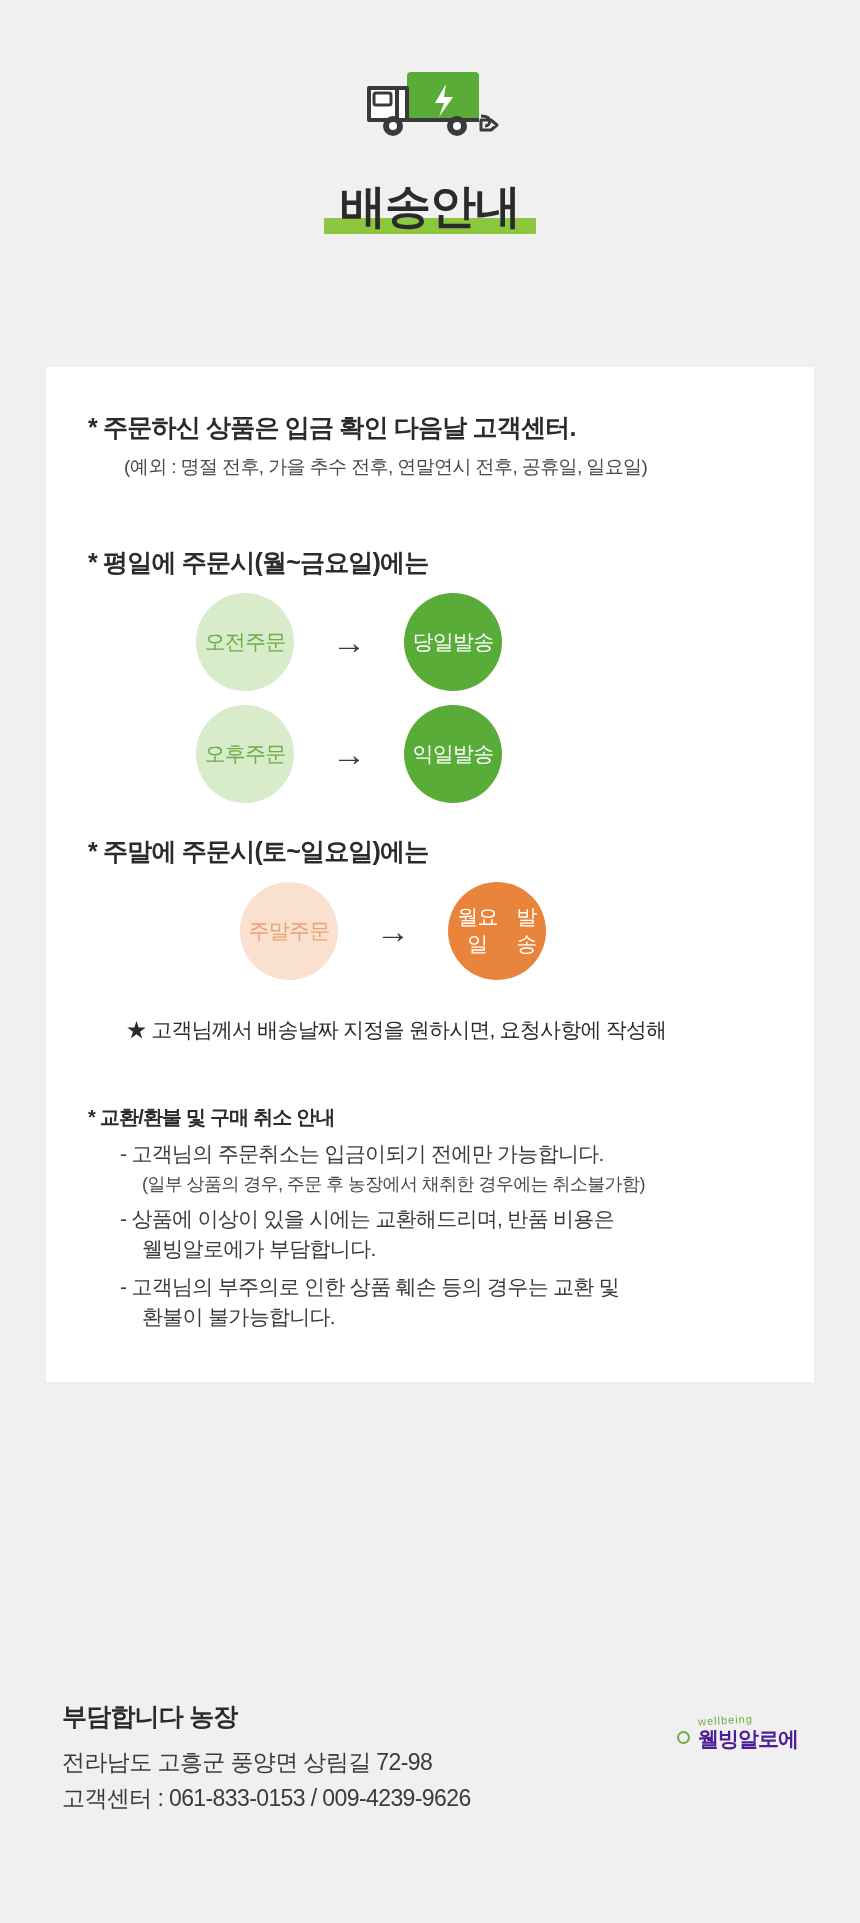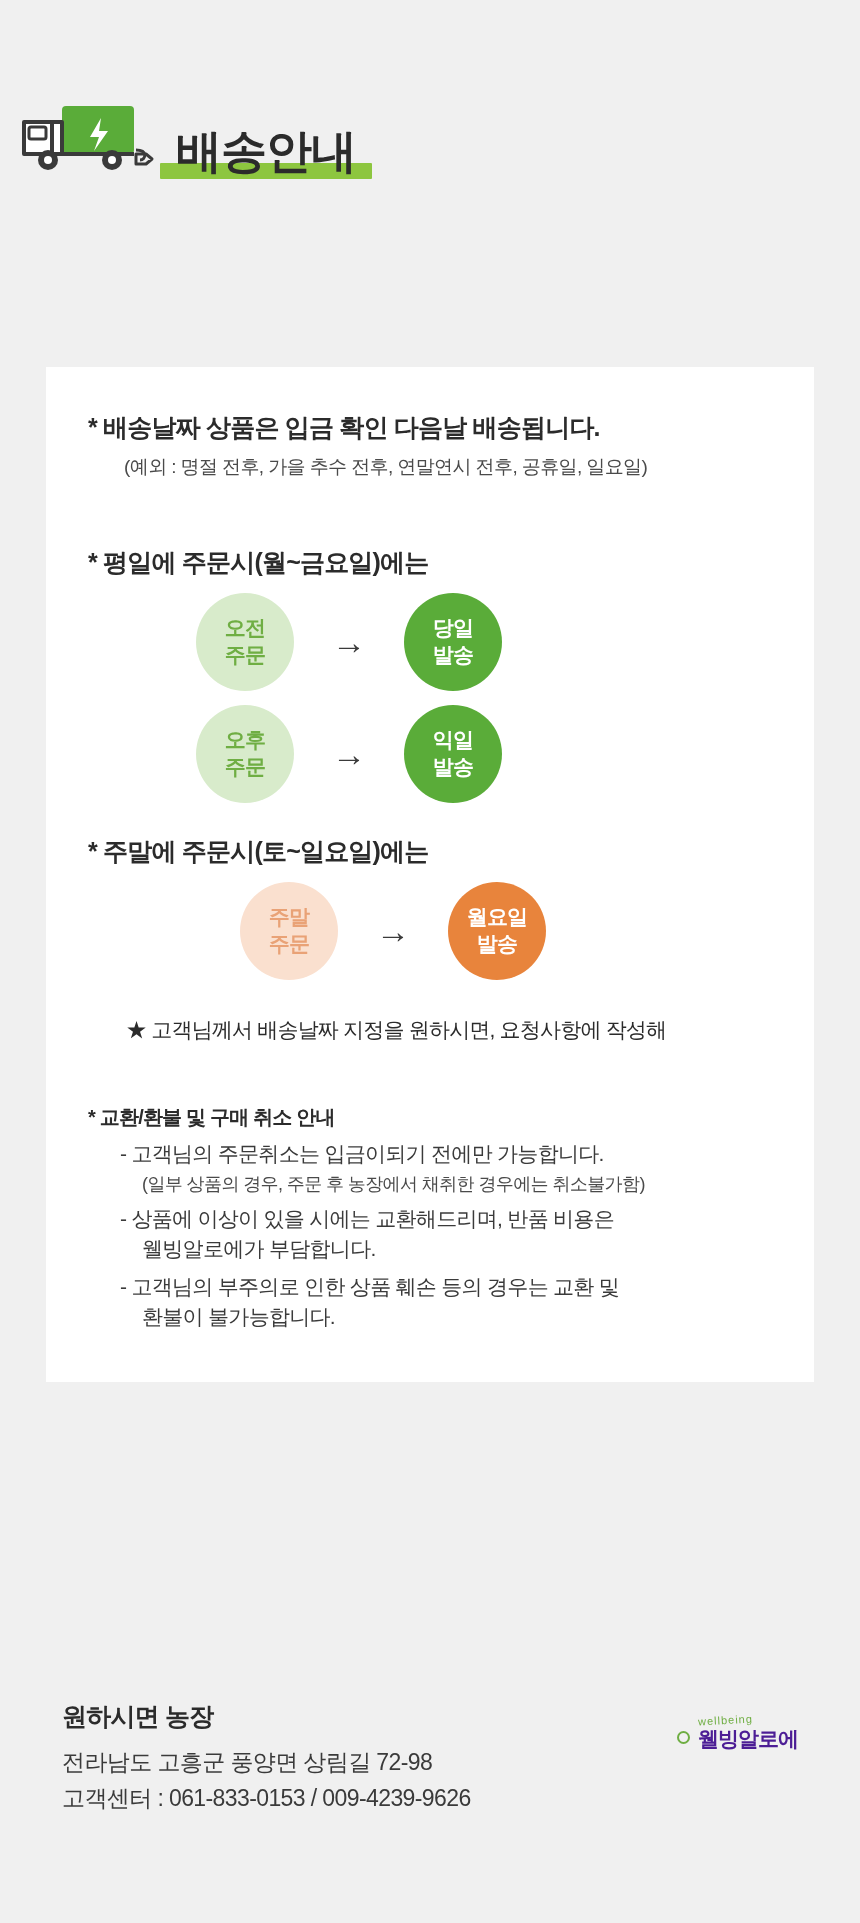--- a/index.html
+++ b/index.html
@@ -17,23 +17,23 @@
   .page {
     width: 860px;
     height: 1923px;
     position: relative;
     background: #f0f0f0;
     box-sizing: border-box;
   }
 
   
   .header {
-    padding-top: 94px;
-    display: flex;
-    flex-direction: row;
+    padding-top: 60px;
+    display: flex;
+    flex-direction: column;
     align-items: center;
   }
   .truck-icon {
     width: 170px;
     height: 90px;
     position: relative;
   }
   .title-wrap {
     position: relative;
     margin-top: 26px;
@@ -96,25 +96,25 @@
     align-items: center;
     justify-content: flex-start;
     padding-left: 112px;
     margin-bottom: 14px;
   }
   .bubble {
     width: 98px;
     height: 98px;
     border-radius: 50%;
     display: flex;
-    flex-direction: column;
+    flex-direction: row;
     align-items: center;
     justify-content: center;
     font-size: 21px;
-    font-weight: bold;
+    font-weight: normal;
     letter-spacing: -0.8px;
     line-height: 1.28;
     text-align: center;
     box-sizing: border-box;
   }
   .bubble-light-green {
     background: #d8ebcb;
     color: #6fae43;
   }
   .bubble-green {
@@ -259,21 +259,21 @@
       </svg>
     </div>
     <div class="title-wrap">
       <span class="title-highlight"></span>
       <span class="title-text">배송안내</span>
     </div>
   </div>
 
   <div class="card">
 
-    <div class="line-main">* 배송날짜 상품은 입금 확인 다음날 배송됩니다.</div>
+    <div class="line-main">* 주문하신 상품은 입금 확인 다음날 고객센터.</div>
     <div class="line-sub">(예외 : 명절 전후, 가을 추수 전후, 연말연시 전후, 공휴일, 일요일)</div>
 
     <div class="section-gap-1"></div>
 
     <div class="line-main">* 평일에 주문시(월~금요일)에는</div>
 
     <div class="flow-block">
       <div class="flow-row">
         <div class="bubble bubble-light-green">
           <span>오전</span>
@@ -330,21 +330,21 @@
     </div>
     <div class="refund-item">
       <div>- 고객님의 부주의로 인한 상품 훼손 등의 경우는 교환 및</div>
       <div style="padding-left:22px;">환불이 불가능합니다.</div>
     </div>
 
   </div>
 
   <div class="footer">
     <div class="footer-left">
-      <div class="shop-name">원하시면 농장</div>
+      <div class="shop-name">부담합니다 농장</div>
       <div class="footer-line">전라남도 고흥군 풍양면 상림길 72-98</div>
       <div class="footer-line">고객센터 : 061-833-0153 / 009-4239-9626</div>
     </div>
     <div class="footer-logo">
       <span class="logo-circle"></span>
       <span class="logo-text-wrap">
         <span class="logo-small">wellbeing</span>
         <span class="logo-big">웰빙알로에</span>
       </span>
     </div>

